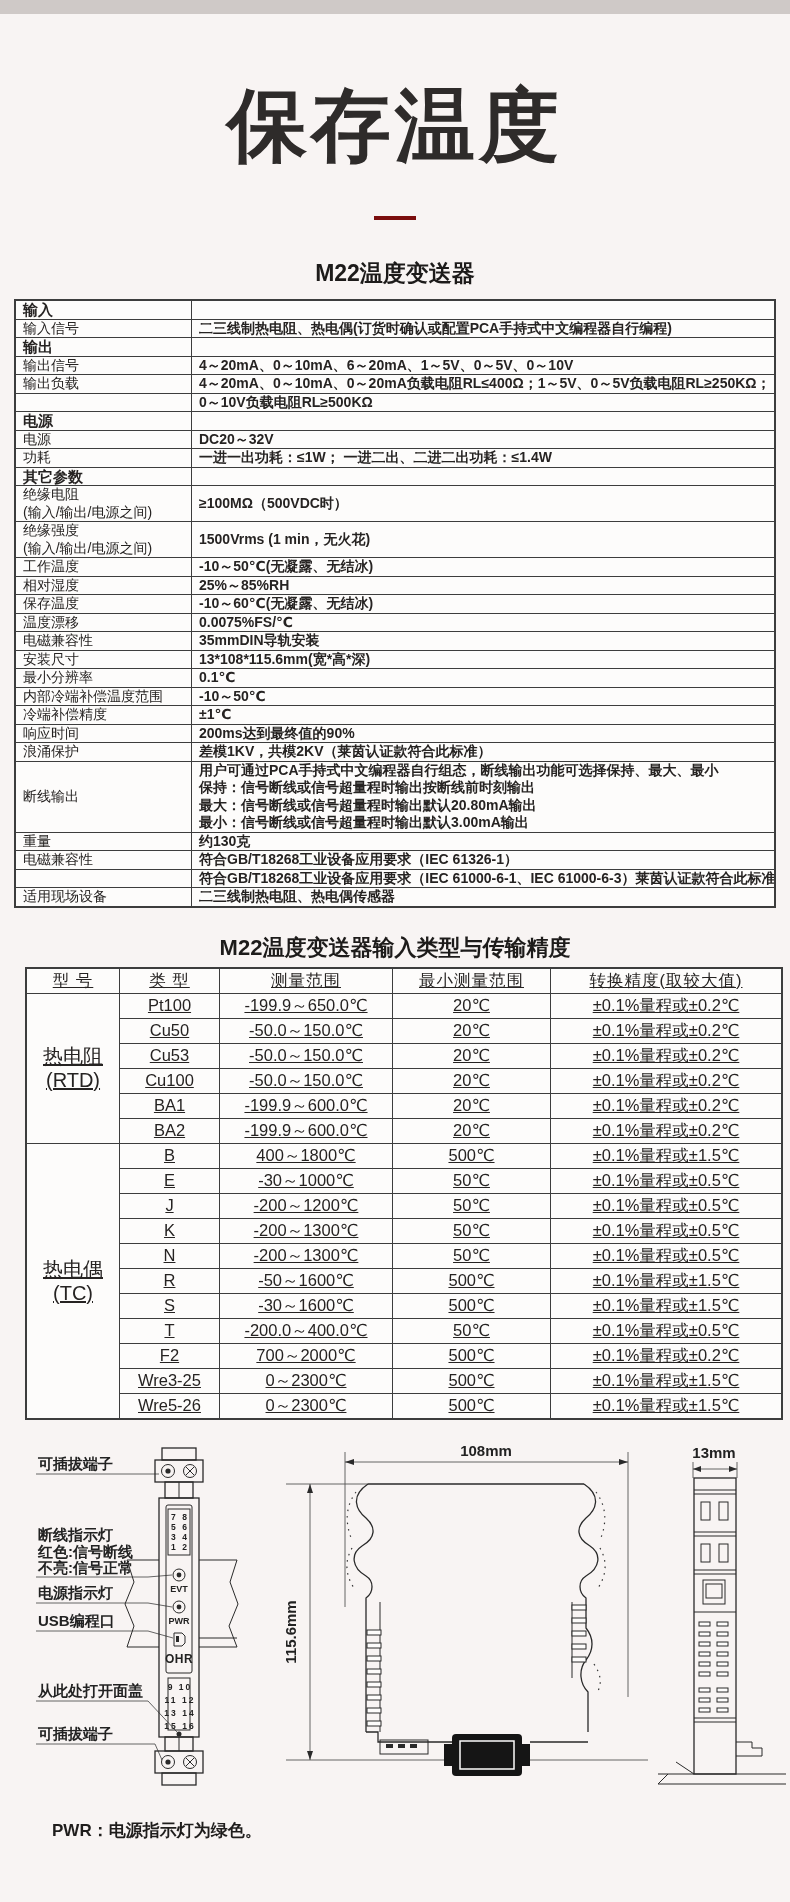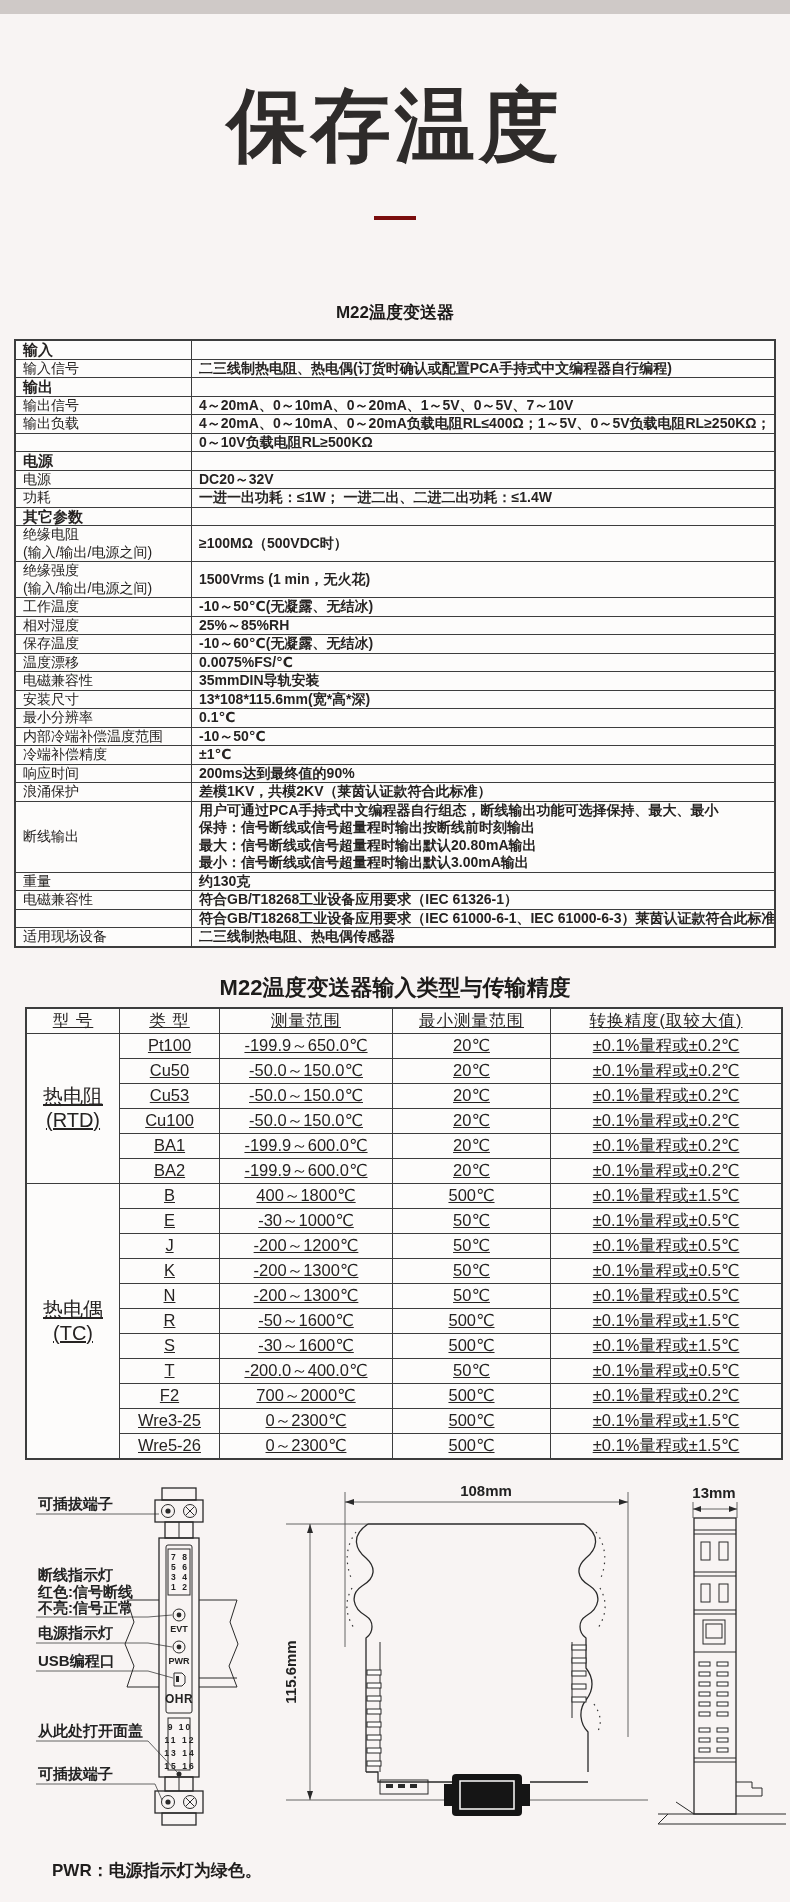--- a/index.html
+++ b/index.html
@@ -3,21 +3,21 @@
 <meta charset="utf-8">
 <style>
   html,body{margin:0;padding:0;background:#f8f4f3;}
   body{width:790px;height:1902px;overflow:hidden;position:relative;
        font-family:"Liberation Sans","DejaVu Sans",sans-serif;color:#262322;}
   .topbar{height:14px;background:#cfc9c7;}
   .hero{margin-top:62px;text-align:center;font-size:80px;line-height:100px;
         font-weight:900;letter-spacing:4px;color:#2e2b2a;}
   .dash{width:42px;height:4px;margin:40px auto 0;background:#7b0d0d;}
   .sub{ text-align:center;font-weight:bold;color:#1d1b1a;}
-  .sub1{margin-top:78px;font-size:17px;line-height:30px;}
+  .sub1{margin-top:38px;font-size:23px;line-height:30px;}
   .sub2{margin-top:26px;font-size:22px;line-height:28px;}
   table{border-collapse:collapse;table-layout:fixed;background:#fdfcfb;}
   
   #spec-table{margin:11px 14px 0;width:762px;border:2px solid #3d3d3d;}
   #spec-table td{border:1px solid #3d3d3d;padding:0 0 0 7px;vertical-align:middle;
                  font-size:14px;line-height:17.5px;overflow:hidden;}
   #spec-table td.lbl{width:168px;}
   #spec-table tr.section td{font-weight:bold;font-size:15px;}
   #spec-table td.val div{white-space:nowrap;font-weight:bold;}
   
@@ -79,21 +79,21 @@
         </td>
         <td class="val">
           <div></div>
         </td>
       </tr>
       <tr>
         <td class="lbl">
           <div>输出信号</div>
         </td>
         <td class="val">
-          <div>4～20mA、0～10mA、0～20mA、1～5V、0～5V、7～10V</div>
+          <div>4～20mA、0～10mA、6～20mA、1～5V、0～5V、0～10V</div>
         </td>
       </tr>
       <tr>
         <td class="lbl">
           <div>输出负载</div>
         </td>
         <td class="val">
           <div>4～20mA、0～10mA、0～20mA负载电阻RL≤400Ω；1～5V、0～5V负载电阻RL≥250KΩ；</div>
         </td>
       </tr>

